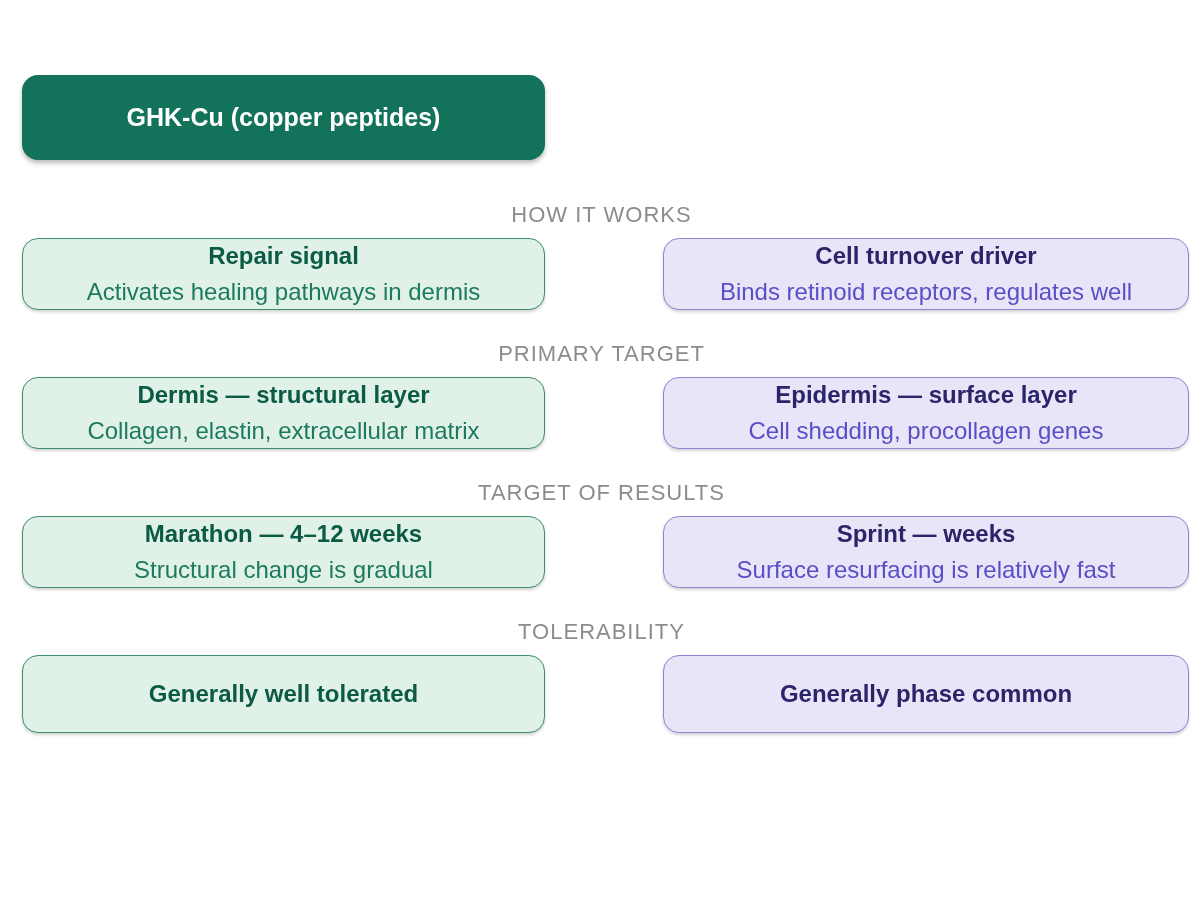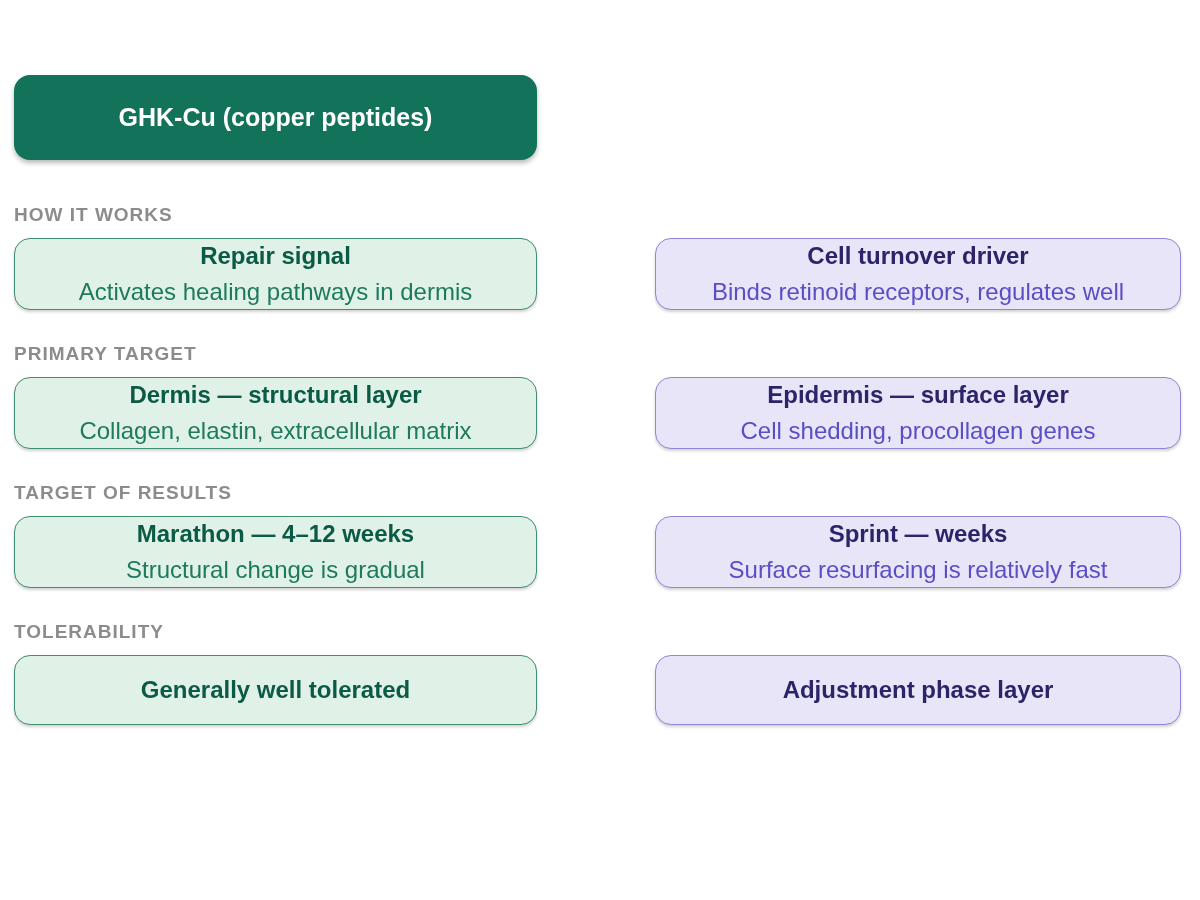--- a/index.html
+++ b/index.html
@@ -7,21 +7,21 @@
     padding: 0;
     background: var(--page-bg, #ffffff);
     font-family: "Liberation Sans", sans-serif;
   }
   .board {
     position: relative;
     width: 1200px;
     height: 900px;
     overflow: hidden;
     box-sizing: border-box;
-    padding: 75px 19px 0 14px;
+    padding: 75px 19px 0 22px;
   }
   .cols {
     display: flex;
     gap: 118px;
   }
   .col-left  { width: 523px; flex: 0 0 523px; }
   .col-right { width: 526px; flex: 0 0 526px; }
 
   .header-row { margin-bottom: 45px; }
   .header-pill {
@@ -32,43 +32,43 @@
     justify-content: center;
     color: var(--header-text, #ffffff);
     font-size: 25px;
     font-weight: bold;
     box-shadow: 0 3px 5px rgba(0,0,0,0.28);
   }
   .header-pill.green  { background: var(--left-header-bg, #13735a); }
   .header-pill.purple { background: var(--right-header-bg, #6a5bc2); }
 
   .section-label {
-    text-align: left;
+    text-align: center;
     color: var(--section-label, #8c8c8c);
-    font-size: 19px;
-    font-weight: bold;
+    font-size: 22px;
+    font-weight: normal;
     letter-spacing: 1px;
     line-height: 20px;
     margin: 0 0 13px 0;
   }
   .section { margin-bottom: 34px; }
 
   .card {
     box-sizing: border-box;
     height: 72px;
     border-radius: 16px;
     display: flex;
     flex-direction: column;
     align-items: center;
     justify-content: center;
     gap: 9px;
     padding: 8px 16px;
     box-shadow: 0 2px 3px rgba(0,0,0,0.18);
   }
-  .section.compact .card { height: 70px; }
+  .section.compact .card { height: 78px; }
 
   .card.green {
     background: var(--left-card-bg, #e0f1e8);
     border: 1.5px solid var(--left-card-border, #3f8e6d);
   }
   .card.purple {
     background: var(--right-card-bg, #e8e5f8);
     border: 1.5px solid var(--right-card-border, #9186d6);
   }
   .card-title {
@@ -158,20 +158,20 @@
     <div class="section-label">TOLERABILITY</div>
     <div class="cols">
       <div class="col-left">
         <div class="card green">
           <div class="card-title">Generally well tolerated</div>
 
         </div>
       </div>
       <div class="col-right">
         <div class="card purple">
-          <div class="card-title">Adjustment phase layer</div>
+          <div class="card-title">Generally phase common</div>
 
         </div>
       </div>
     </div>
   </div>
 
 </div>
 
 </body></html>

